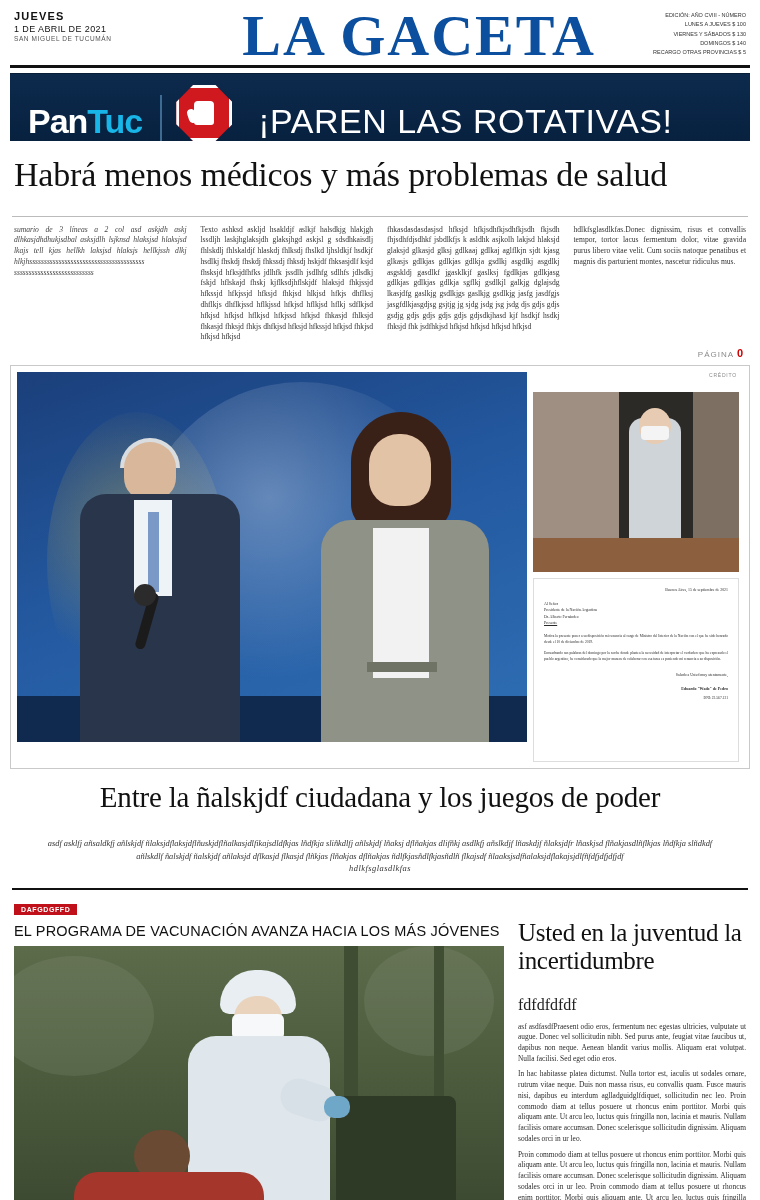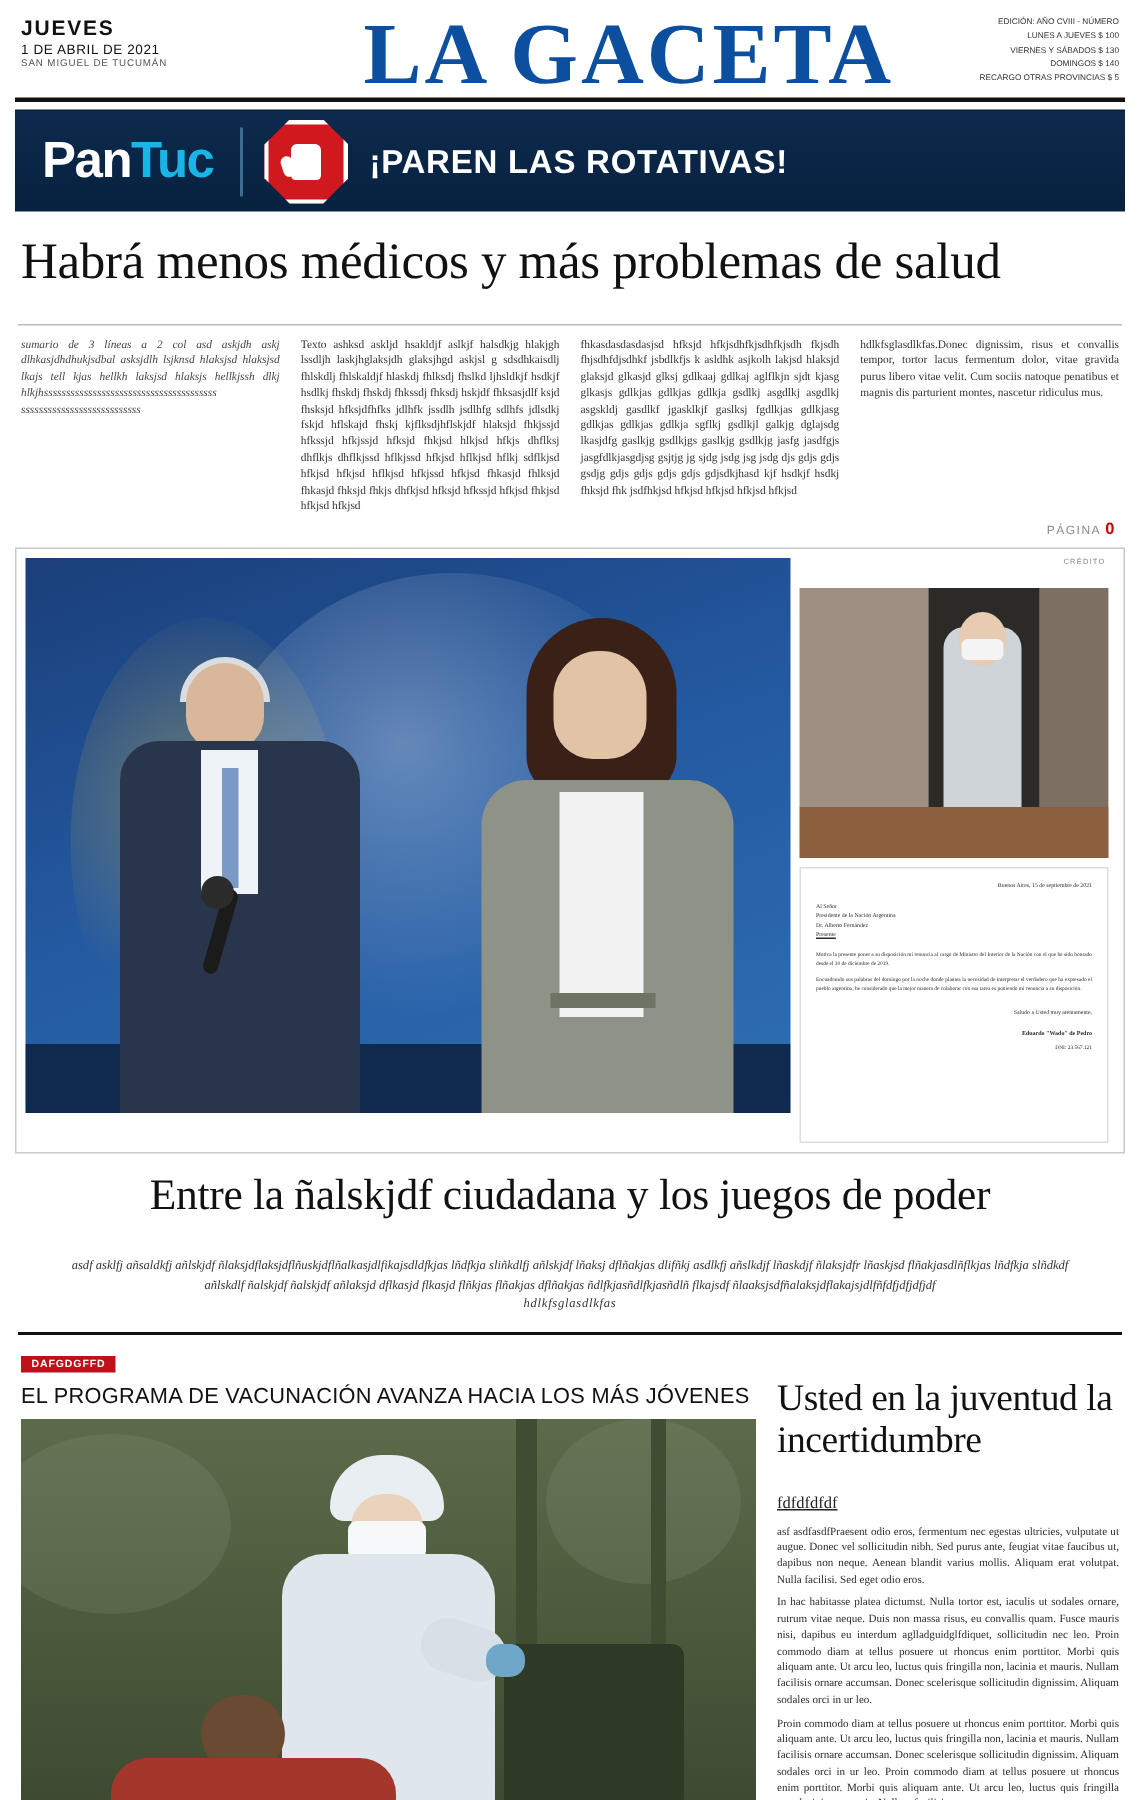--- a/index.html
+++ b/index.html
@@ -15,21 +15,21 @@
 
   
   .masthead {
     display:flex; align-items:flex-start; justify-content:space-between;
     padding:6px 4px 2px 4px;
     border-bottom:3px solid #111;
   }
   .mast-left { width:150px; padding-top:4px; }
   .mast-day {
     font-family:"Liberation Sans", sans-serif;
-    font-weight:bold; font-size:14px; letter-spacing:1.2px; color:#111;
+    font-weight:bold; font-size:11px; letter-spacing:1.2px; color:#111;
   }
   .mast-date {
     font-family:"Liberation Sans", sans-serif;
     font-size:9px; letter-spacing:.4px; color:#111; margin-top:2px;
   }
   .mast-city {
     font-family:"Liberation Sans", sans-serif;
     font-size:6.5px; letter-spacing:.6px; color:#555; margin-top:1px;
   }
   .mast-title {
@@ -48,21 +48,21 @@
     font-size:5.5px; line-height:1.7; color:#333; padding-top:5px;
   }
   .mast-right .l { white-space:nowrap; }
 
   
   .banner {
     margin-top:5px;
     height:68px;
     background:linear-gradient(180deg,#0d2a4d 0%, #07213f 100%);
     position:relative;
-    display:flex; align-items:center;
+    display:flex; align-items:flex-end;
     border-top:1px solid #071d38;
   }
   .banner-logo {
     margin-left:18px;
     font-family:"Liberation Sans", sans-serif;
     font-weight:bold; font-size:34px; color:#ffffff;
     letter-spacing:-1px;
   }
   .banner-logo .accent { color:#18b6e8; }
   .banner-sep { width:2px; height:46px; background:#3e6b92; margin:0 14px 0 18px; }
@@ -79,23 +79,23 @@
   .hand {
     width:20px; height:24px; background:#fff; border-radius:4px 4px 3px 3px;
     position:relative;
   }
   .hand::before{
     content:""; position:absolute; left:-6px; top:8px;
     width:8px; height:14px; background:#fff; border-radius:4px;
     transform:rotate(-18deg);
   }
   .banner-text {
-    margin-left:14px;
-    font-family:"Liberation Sans", sans-serif;
-    font-weight:bold; font-size:22px; color:#ffffff; letter-spacing:.5px;
+    margin-left:26px;
+    font-family:"Liberation Sans", sans-serif;
+    font-weight:normal; font-size:34px; color:#ffffff; letter-spacing:.5px;
   }
 
   
   .lead-head {
     margin-top:16px;
     font-size:34px;
     font-weight:normal;
     letter-spacing:-.2px;
     padding-left:4px;
     line-height:1.05;
@@ -234,21 +234,21 @@
   .pb-pat { position:absolute; left:60px; bottom:0; width:190px; height:96px; }
   .pb-pat .head { position:absolute; left:60px; top:0; width:56px; height:52px; background:#6b4a33; border-radius:26px; }
   .pb-pat .body { position:absolute; left:0; top:42px; width:190px; height:60px; background:#a4362c; border-radius:24px 24px 0 0; }
   .pb-chair { position:absolute; right:48px; bottom:10px; width:120px; height:120px; background:#2e3a26; border-radius:8px; }
 
   .bottom-right { flex:1; }
   .head4 {
     font-size:25px; line-height:1.12; font-weight:normal; letter-spacing:-.3px;
   }
   .head4-sub {
-    font-size:11px; margin-top:10px; color:#222;text-decoration:underline;
+    font-size:16px; margin-top:10px; color:#222;
   }
   .body-text {
     margin-top:8px;
     font-size:7.4px; line-height:1.45; text-align:justify; color:#2c2c2c;
   }
   .body-text p { margin:0 0 5px 0; }
 </style>
 </head>
 <body>
 

